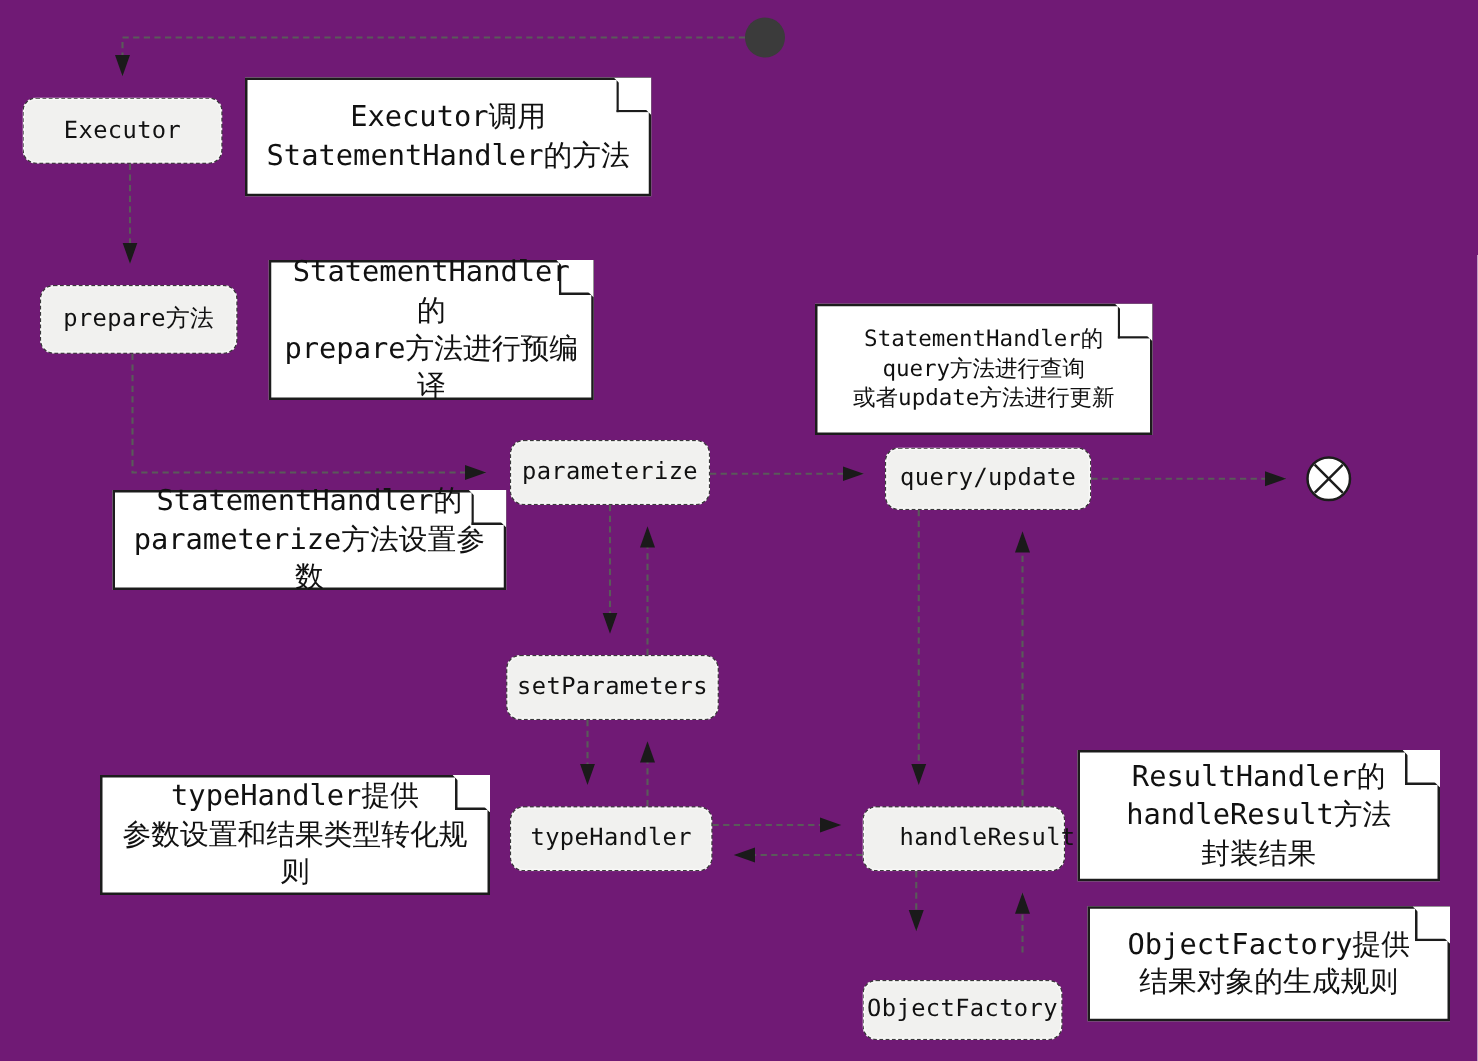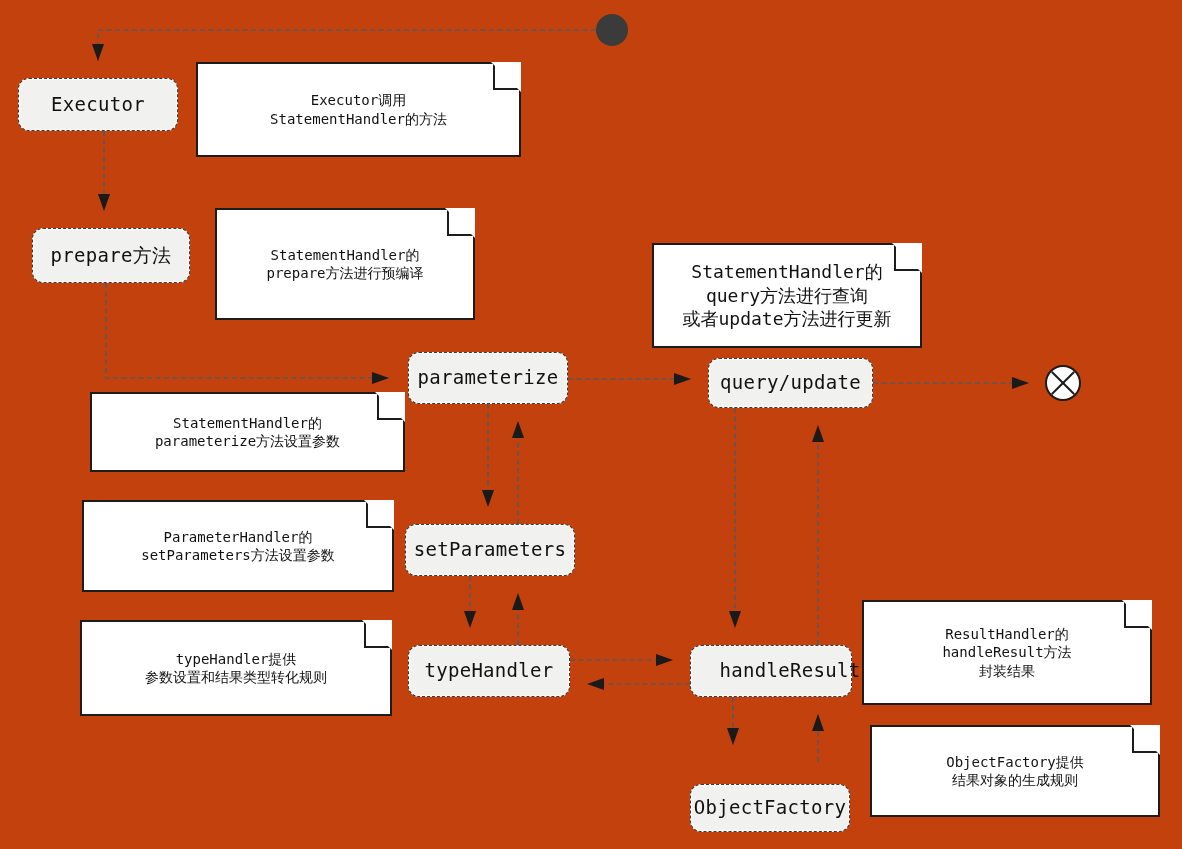--- a/index.html
+++ b/index.html
@@ -7,21 +7,21 @@
     padding: 0;
     background: #ffffff;
   }
   body {
     font-family: "DejaVu Sans Mono", "Liberation Mono", monospace;
   }
   #diagram-canvas {
     position: relative;
     width: 1182px;
     height: 849px;
-    background: #c2410c;
+    background: #701a75;
     overflow: hidden;
   }
   #edge-layer {
     position: absolute;
     left: 0;
     top: 0;
     width: 1182px;
     height: 849px;
     pointer-events: none;
   }
@@ -42,21 +42,21 @@
     line-height: 1.15;
     box-shadow: inset 0 0 0 1px rgba(255,255,255,0.55);
   }
   .note {
     position: absolute;
     box-sizing: border-box;
     border: 2px solid #1c1c1c;
     background: #ffffff;
     color: #111111;
     font-family: "DejaVu Sans Mono", "Liberation Mono", monospace;
-    font-size: 14px;
+    font-size: 23px;
     line-height: 1.32;
     display: flex;
     align-items: center;
     justify-content: center;
     text-align: center;
     white-space: pre-line;
     padding: 4px 10px;
   }
   .note .dogear {
     position: absolute;
@@ -222,26 +222,20 @@
 或者update方法进行更新</span>
   </div>
 
   <div class="note" style="left:90px; top:392px; width:315px; height:80px;">
     <div class="dogear-mask"></div>
     <div class="dogear" style="clip-path:polygon(0 0, 100% 100%, 0 100%);"></div>
     <span class="note-text">StatementHandler的
 parameterize方法设置参数</span>
   </div>
 
-  <div class="note" style="left:82px; top:500px; width:312px; height:92px;">
-    <div class="dogear-mask"></div>
-    <div class="dogear" style="clip-path:polygon(0 0, 100% 100%, 0 100%);"></div>
-    <span class="note-text">ParameterHandler的
-setParameters方法设置参数</span>
-  </div>
 
   <div class="note" style="left:80px; top:620px; width:312px; height:96px;">
     <div class="dogear-mask"></div>
     <div class="dogear" style="clip-path:polygon(0 0, 100% 100%, 0 100%);"></div>
     <span class="note-text">typeHandler提供
 参数设置和结果类型转化规则</span>
   </div>
 
   <div class="note" style="left:862px; top:600px; width:290px; height:105px;">
     <div class="dogear-mask"></div>

